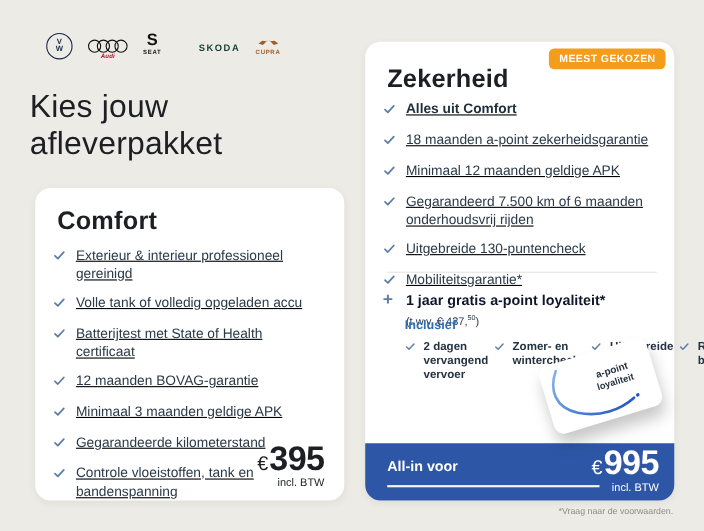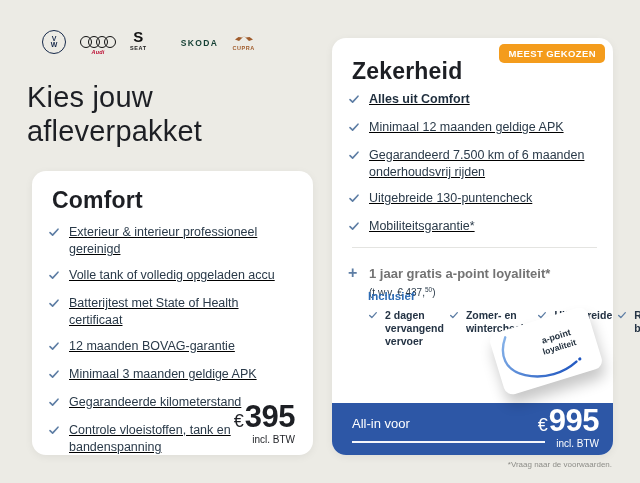--- a/index.html
+++ b/index.html
@@ -50,39 +50,39 @@
   .price-block{position:absolute;right:18px;bottom:10px;text-align:right;color:#1d1f24;}
   .price-line{display:flex;align-items:baseline;justify-content:flex-end;}
   .euro{font-size:18px;font-weight:400;margin-right:1px;}
   .price-num{font-size:31px;font-weight:600;letter-spacing:-0.5px;line-height:30px;}
   .price-note{font-size:10px;font-weight:500;margin-top:2px;}
 
   
   .divider{position:absolute;left:20px;right:16px;top:209px;height:1px;background:#e4e4e1;}
   .bonus-row{position:absolute;left:16px;top:226px;display:flex;align-items:baseline;gap:9px;width:255px;}
   .plus{color:#5d7da4;font-size:16px;font-weight:600;line-height:14px;flex:0 0 12px;}
-  .bonus-label{font-size:13px;font-weight:700;color:#737373;}
+  .bonus-label{font-size:13px;font-weight:700;color:#0f172a;}
   .bonus-note{font-size:10px;font-weight:500;color:#2a3a49;white-space:nowrap;}
   .bonus-note sup{font-size:6.5px;}
   .inclusief-label{position:absolute;left:36px;top:252px;color:#2e6db6;font-size:11.5px;font-weight:700;}
   .sub-list{position:absolute;left:36px;top:271px;display:flex;gap:5px;width:180px;}
 
   
   .loyalty{position:absolute;left:163px;top:281px;width:102px;height:64px;background:#fff;
     border-radius:9px;transform:rotate(-17deg);box-shadow:0 10px 14px rgba(0,0,0,0.22);z-index:3;}
   .loyalty svg{position:absolute;left:0;top:0;}
   .loyalty-text{position:absolute;left:36px;top:16px;width:58px;text-align:center;color:#23313f;
     line-height:11px;}
   .loyalty-text .l1{font-size:9px;font-weight:700;}
   .loyalty-text .l2{font-size:8.5px;font-weight:600;}
 
   
   .blue-footer{position:absolute;left:0;right:0;bottom:0;height:52px;background:#2d57a6;
     border-radius:0 0 14px 14px;color:#fff;z-index:2;}
-  .allin-label{position:absolute;left:20px;top:13px;font-size:13px;font-weight:400;}
+  .allin-label{position:absolute;left:20px;top:13px;font-size:13px;font-weight:700;}
   .allin-line{position:absolute;left:20px;top:38px;width:193px;height:1.5px;background:rgba(255,255,255,0.95);}
   .blue-footer .price-block{right:14px;bottom:6px;color:#fff;}
   .blue-footer .price-num{font-weight:700;}
 
   .disclaimer{position:absolute;right:28px;top:460px;font-size:8px;color:#8d8d88;font-weight:500;}
 </style>
 </head>
 <body>
 
 <div class="canvas">
@@ -181,20 +181,26 @@
 
   <div class="card card-zekerheid">
     <div class="badge">MEEST GEKOZEN</div>
     <div class="card-title">Zekerheid</div>
     <div class="check-list">
         <div class="check-item">
           <span class="check"><svg width="12" height="12" viewBox="0 0 12 12">
               <path d="M2 6.6 L4.6 9.1 L10 3.2" fill="none" stroke="#5d7da4" stroke-width="1.6" stroke-linecap="round" stroke-linejoin="round"></path>
             </svg></span>
           <span style="font-weight: 700; color: rgb(31, 46, 61);">Alles uit Comfort</span>
+        </div>
+        <div class="check-item">
+          <span class="check"><svg width="12" height="12" viewBox="0 0 12 12">
+              <path d="M2 6.6 L4.6 9.1 L10 3.2" fill="none" stroke="#5d7da4" stroke-width="1.6" stroke-linecap="round" stroke-linejoin="round"></path>
+            </svg></span>
+          <span>18 maanden a-point zekerheidsgarantie</span>
         </div>
         <div class="check-item">
           <span class="check"><svg width="12" height="12" viewBox="0 0 12 12">
               <path d="M2 6.6 L4.6 9.1 L10 3.2" fill="none" stroke="#5d7da4" stroke-width="1.6" stroke-linecap="round" stroke-linejoin="round"></path>
             </svg></span>
           <span>Minimaal 12 maanden geldige APK</span>
         </div>
         <div class="check-item">
           <span class="check"><svg width="12" height="12" viewBox="0 0 12 12">
               <path d="M2 6.6 L4.6 9.1 L10 3.2" fill="none" stroke="#5d7da4" stroke-width="1.6" stroke-linecap="round" stroke-linejoin="round"></path>

